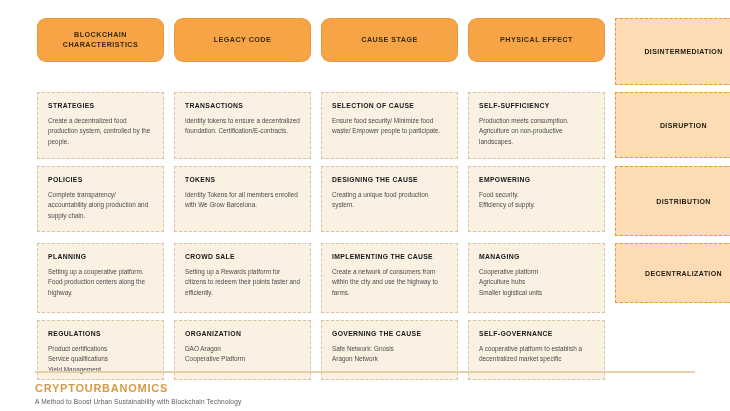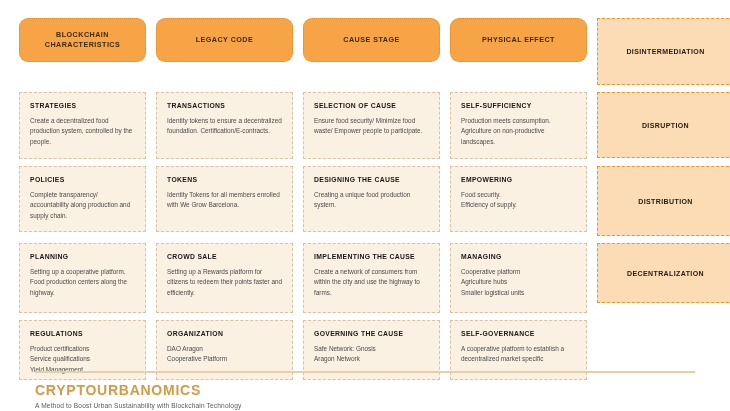--- a/index.html
+++ b/index.html
@@ -12,21 +12,21 @@
     height: 411px;
     font-family: "Liberation Sans", sans-serif;
     color: #2b2b2b;
     overflow: hidden;
   }
   .page {
     position: relative;
     width: 730px;
     height: 350px;
     box-sizing: border-box;
-    padding: 18px 35px 0 19px;
+    padding: 18px 35px 0 37px;
   }
 
   
   .matrix {
     display: grid;
     grid-template-columns: 127px 137px 137px 137px 137px;
     column-gap: 10px;
     row-gap: 7px;
   }
 
@@ -106,21 +106,21 @@
     right: 35px;
     top: 371px;
   }
   .footer-rule {
     height: 2px;
     background: #E7CFAA;
     width: 100%;
   }
   .footer-title {
     margin-top: 9px;
-    font-size: 14px;
+    font-size: 11px;
     font-weight: bold;
     letter-spacing: 0.75px;
     color: #D79A44;
   }
   .footer-sub {
     margin-top: 4px;
     font-size: 6.6px;
     color: #5a5a5a;
     letter-spacing: 0.15px;
   }

